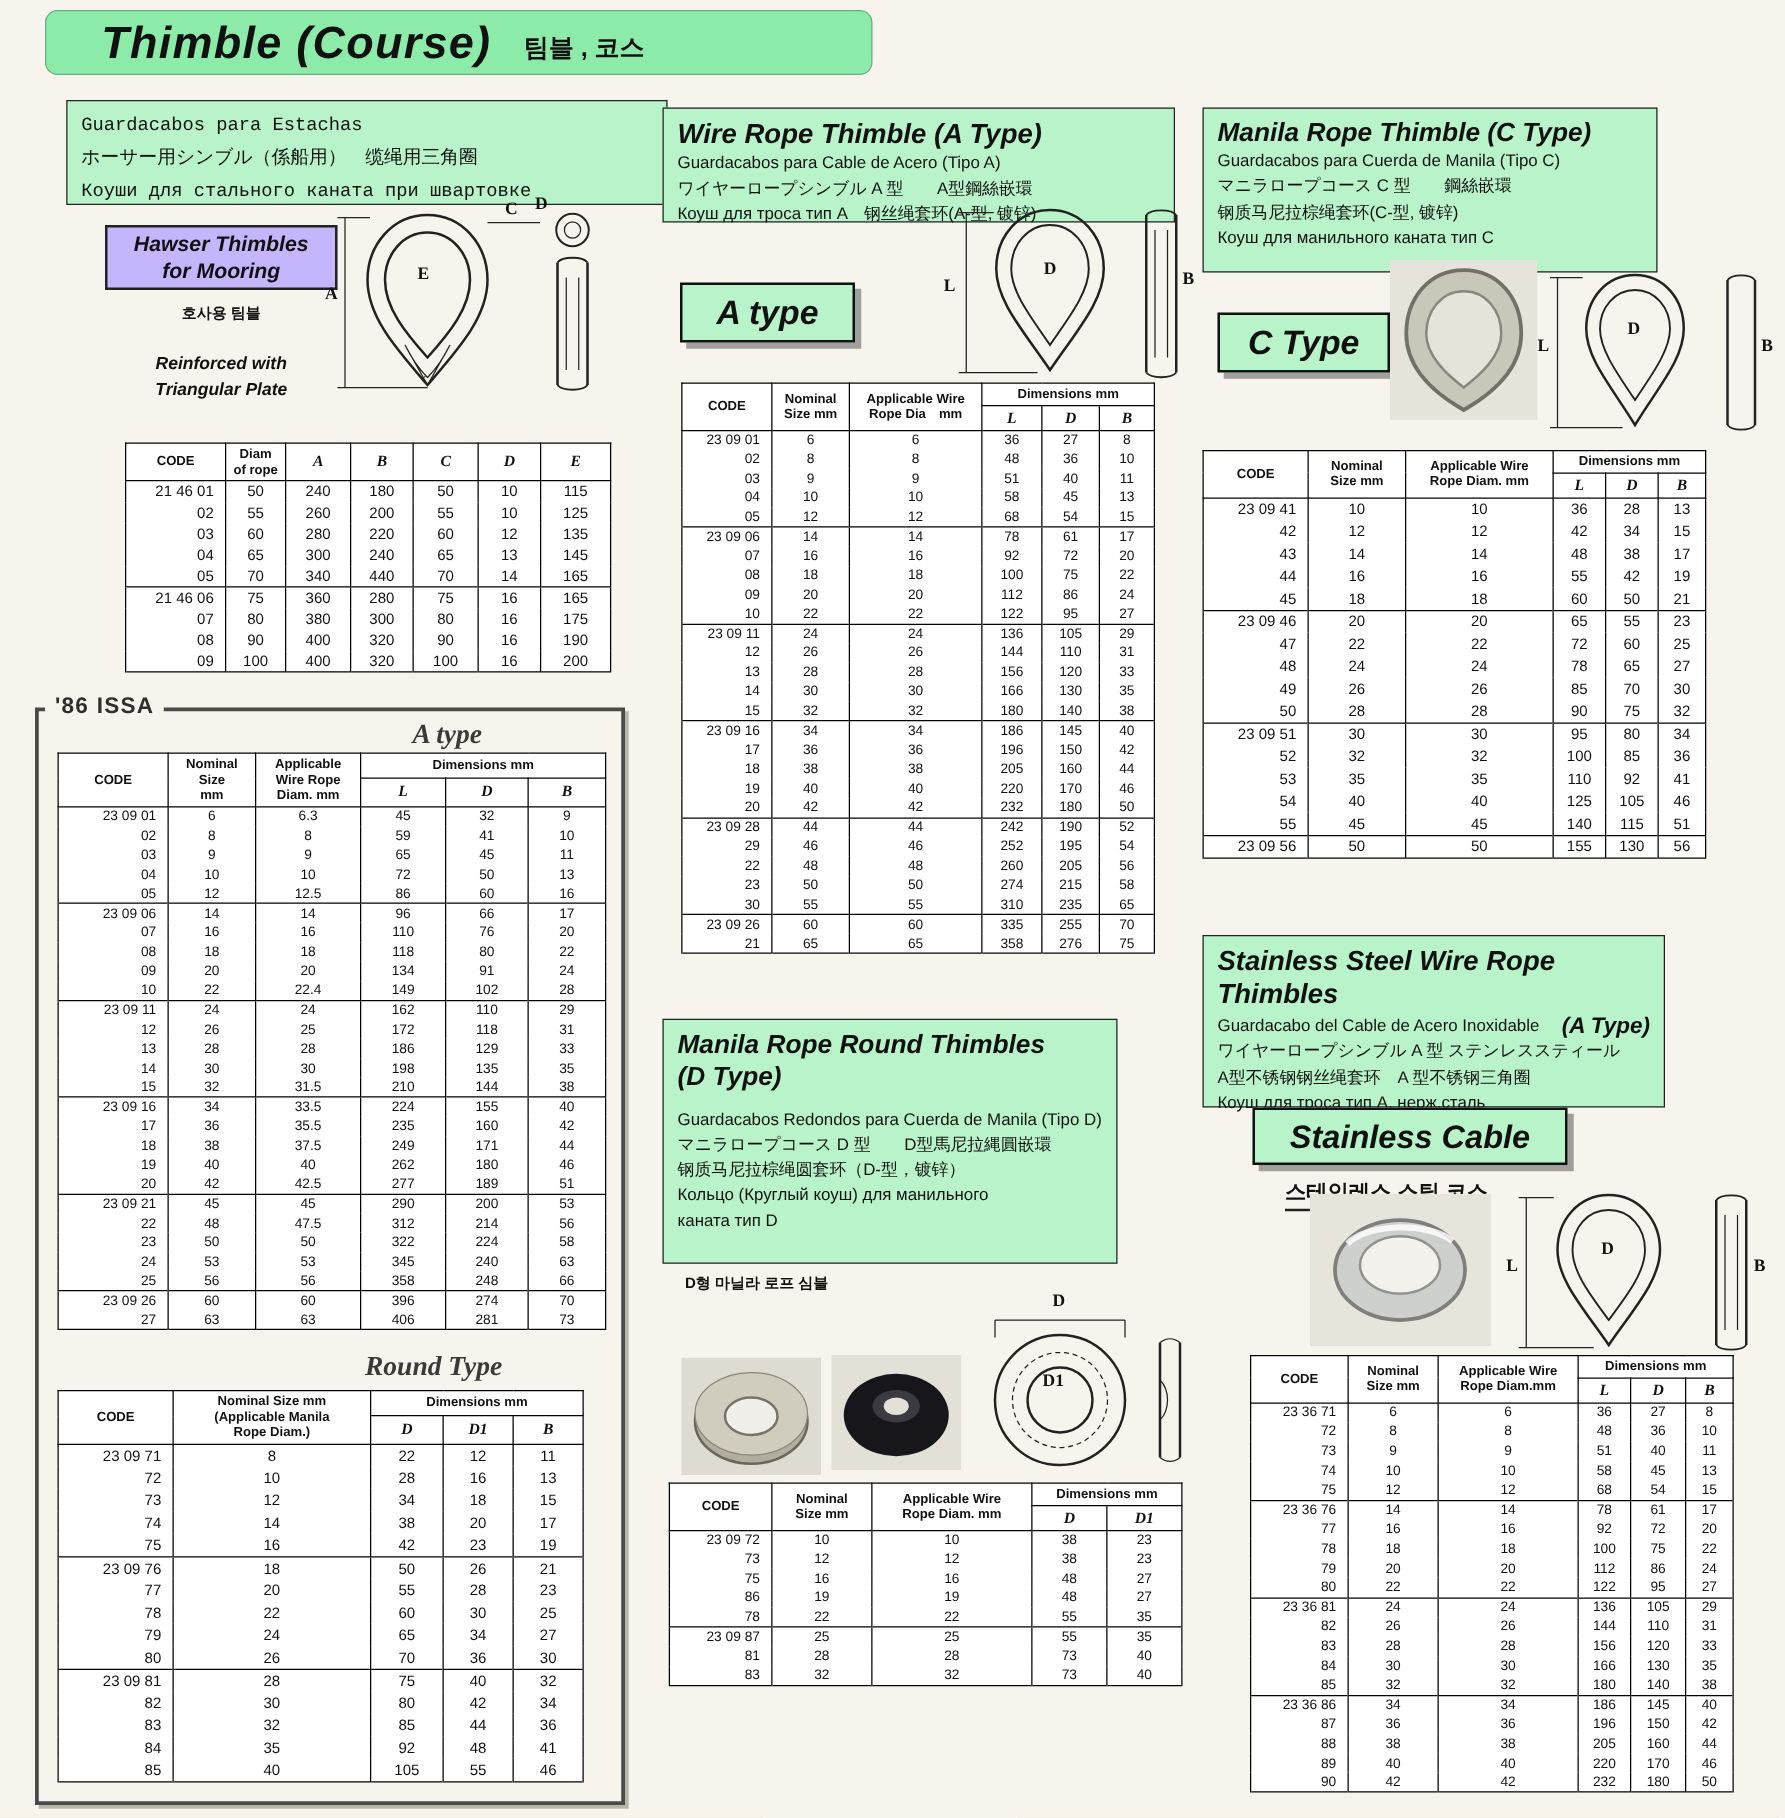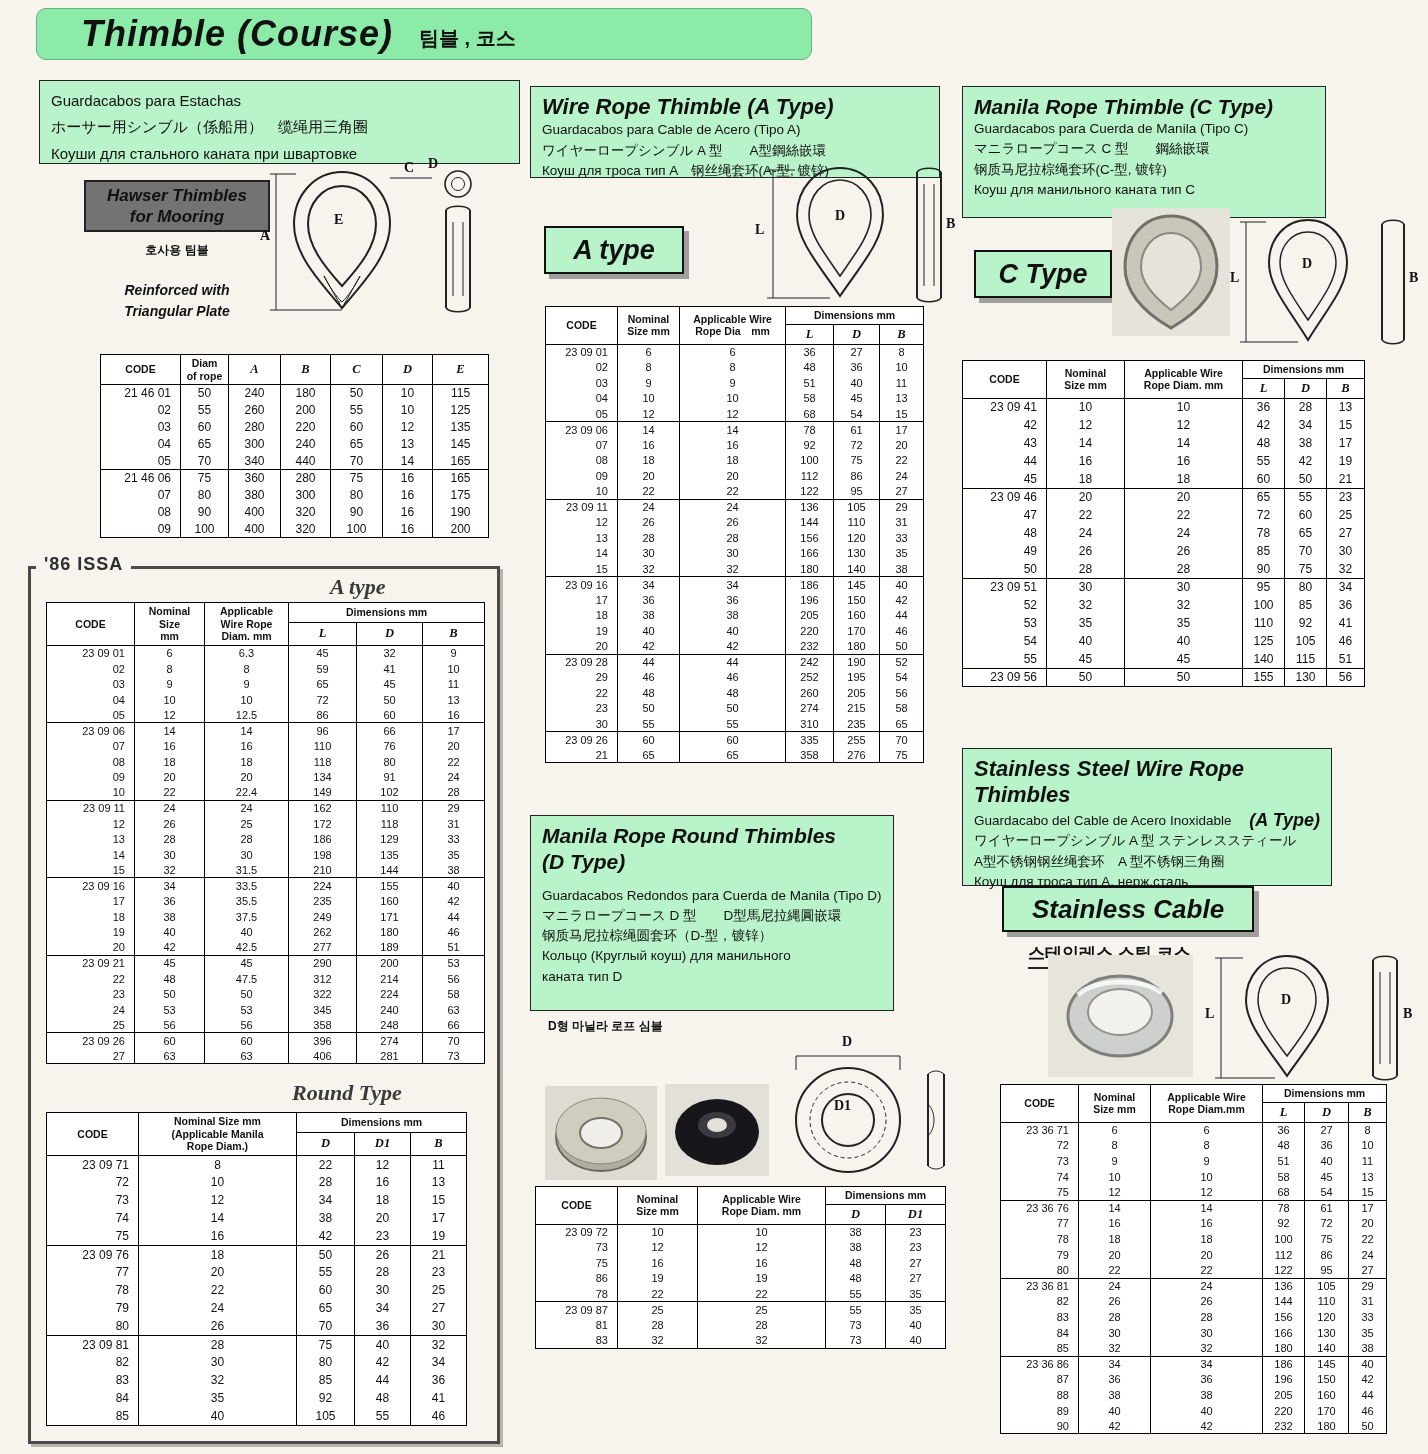--- a/index.html
+++ b/index.html
@@ -22,21 +22,21 @@
   .gb-line-lg { font-size:15px; line-height:1.75; }
   .gb-flex { display:flex; justify-content:space-between; align-items:flex-end; }
 
   
   .label-box { background:#b9f3c9; border:2px solid #111; box-shadow:5px 5px 0 rgba(90,90,90,.55);
                display:flex; align-items:center; justify-content:center;
                font-weight:bold; font-style:italic; }
 
   .script-label { font-family:"Liberation Serif", serif; font-weight:bold; font-style:italic; color:#3a3a3a; }
 
-  .hawser-box { border:2px solid #222; background:#737373; display:flex; flex-direction:column;
+  .hawser-box { border:2px solid #222; background:#c4b5fd; display:flex; flex-direction:column;
                 align-items:center; justify-content:center; font-weight:bold; font-style:italic;
                 font-size:17px; line-height:1.25; }
   .kr-label { font-weight:bold; font-size:12px; }
   .center { text-align:center; }
   .italic-note { font-weight:bold; font-style:italic; font-size:14px; line-height:1.5; }
   .underline { border-bottom:2px solid #222; padding-bottom:2px; }
 
   
   .issa-box { border:3px solid #4a4a4a; box-shadow:3px 3px 0 #b9b5a8; }
   .issa-label { background:#f6f4ec; padding:0 8px; font-weight:bold; font-size:18px;
@@ -61,26 +61,26 @@
   
   .diag svg, .photo svg { display:block; }
   .dlabel { position:absolute; font-family:"Liberation Serif", serif; font-weight:bold;
             font-size:14px; color:#111; }
 </style>
 </head>
 <body>
 
 <div class="page">
 
-  <div class="abs banner" style="left:36px; top:8px; width:776px; height:52px;">
+  <div class="abs banner" style="left:36px; top:8px; width:662px; height:52px;">
     <span class="t1">Thimble (Course)</span>
     <span class="t2">팀블 , 코스</span>
   </div>
 
-  <div class="abs green-box" style="left:39px; top:80px; width:481px; height:84px;">
+  <div class="abs green-box" style="left:53px; top:80px; width:481px; height:84px;font-family:Liberation Mono, monospace;">
     <div class="gb-line-lg">Guardacabos para Estachas</div>
     <div class="gb-line-lg">ホーサー用シンブル（係船用）　缆绳用三角圈</div>
     <div class="gb-line-lg">Коуши для стального каната при швартовке</div>
   </div>
 
   <div class="abs hawser-box" style="left:84px; top:180px; width:186px; height:52px;">
     <span>Hawser Thimbles</span>
     <span>for Mooring</span>
   </div>
 

